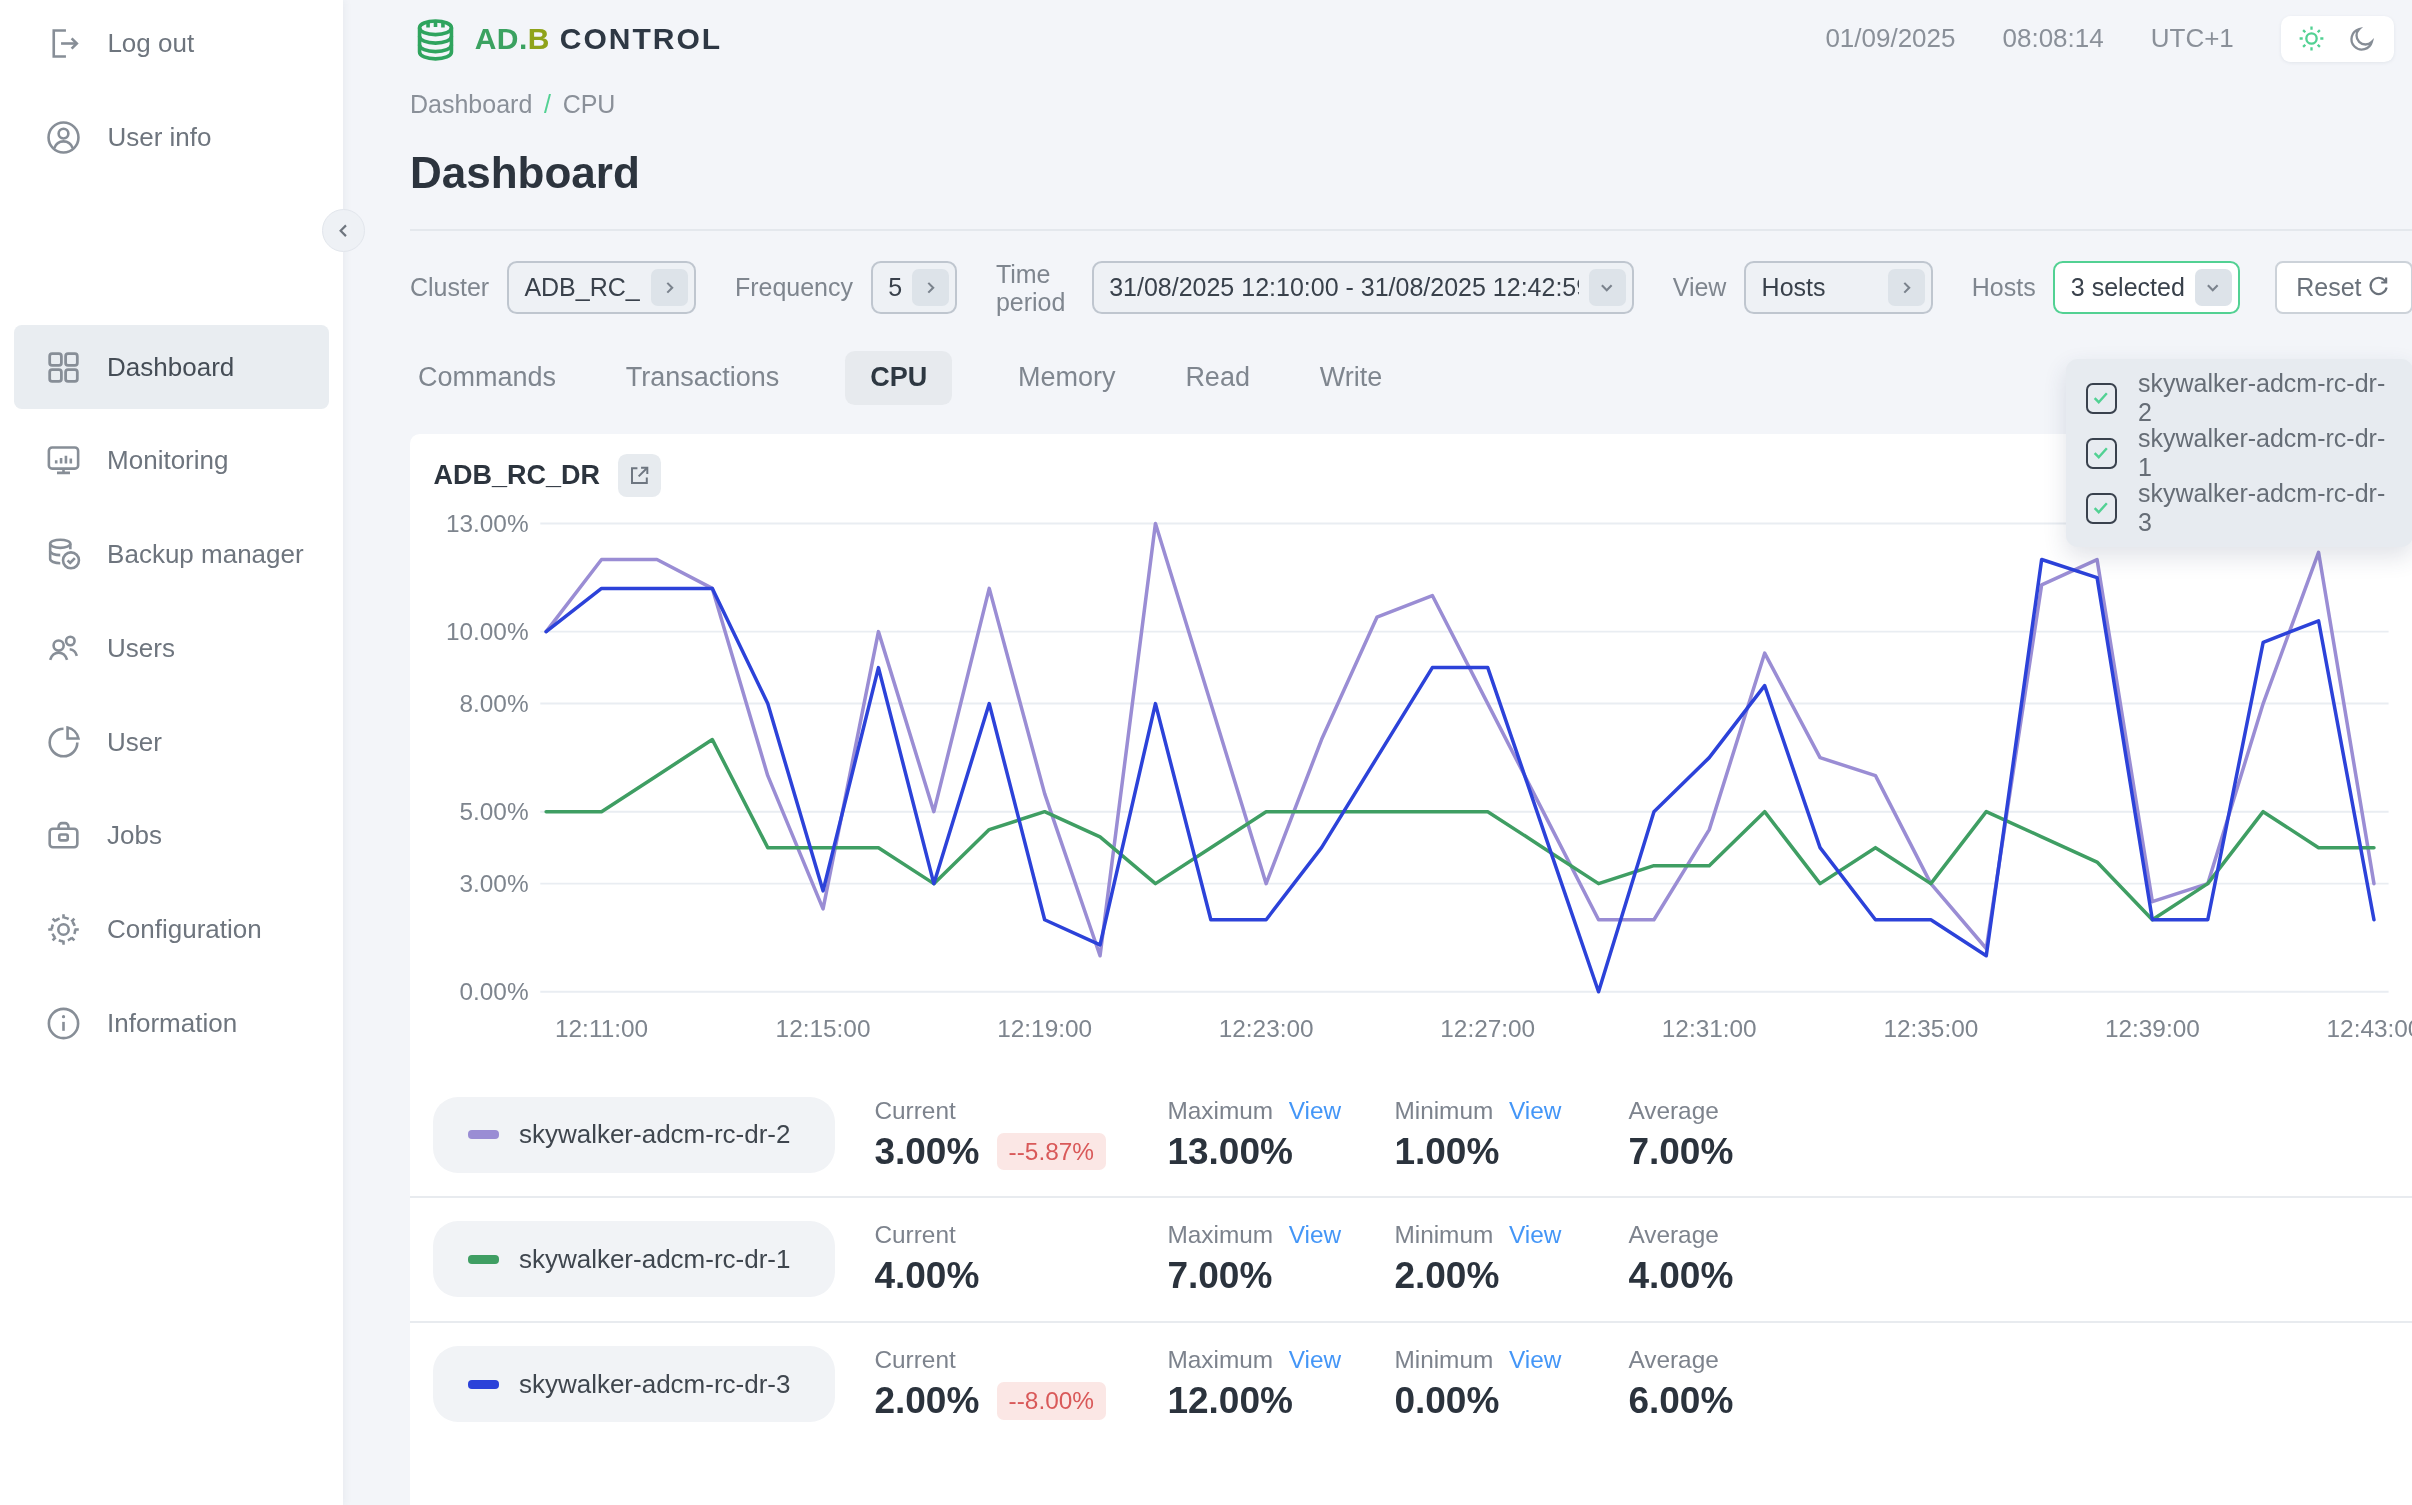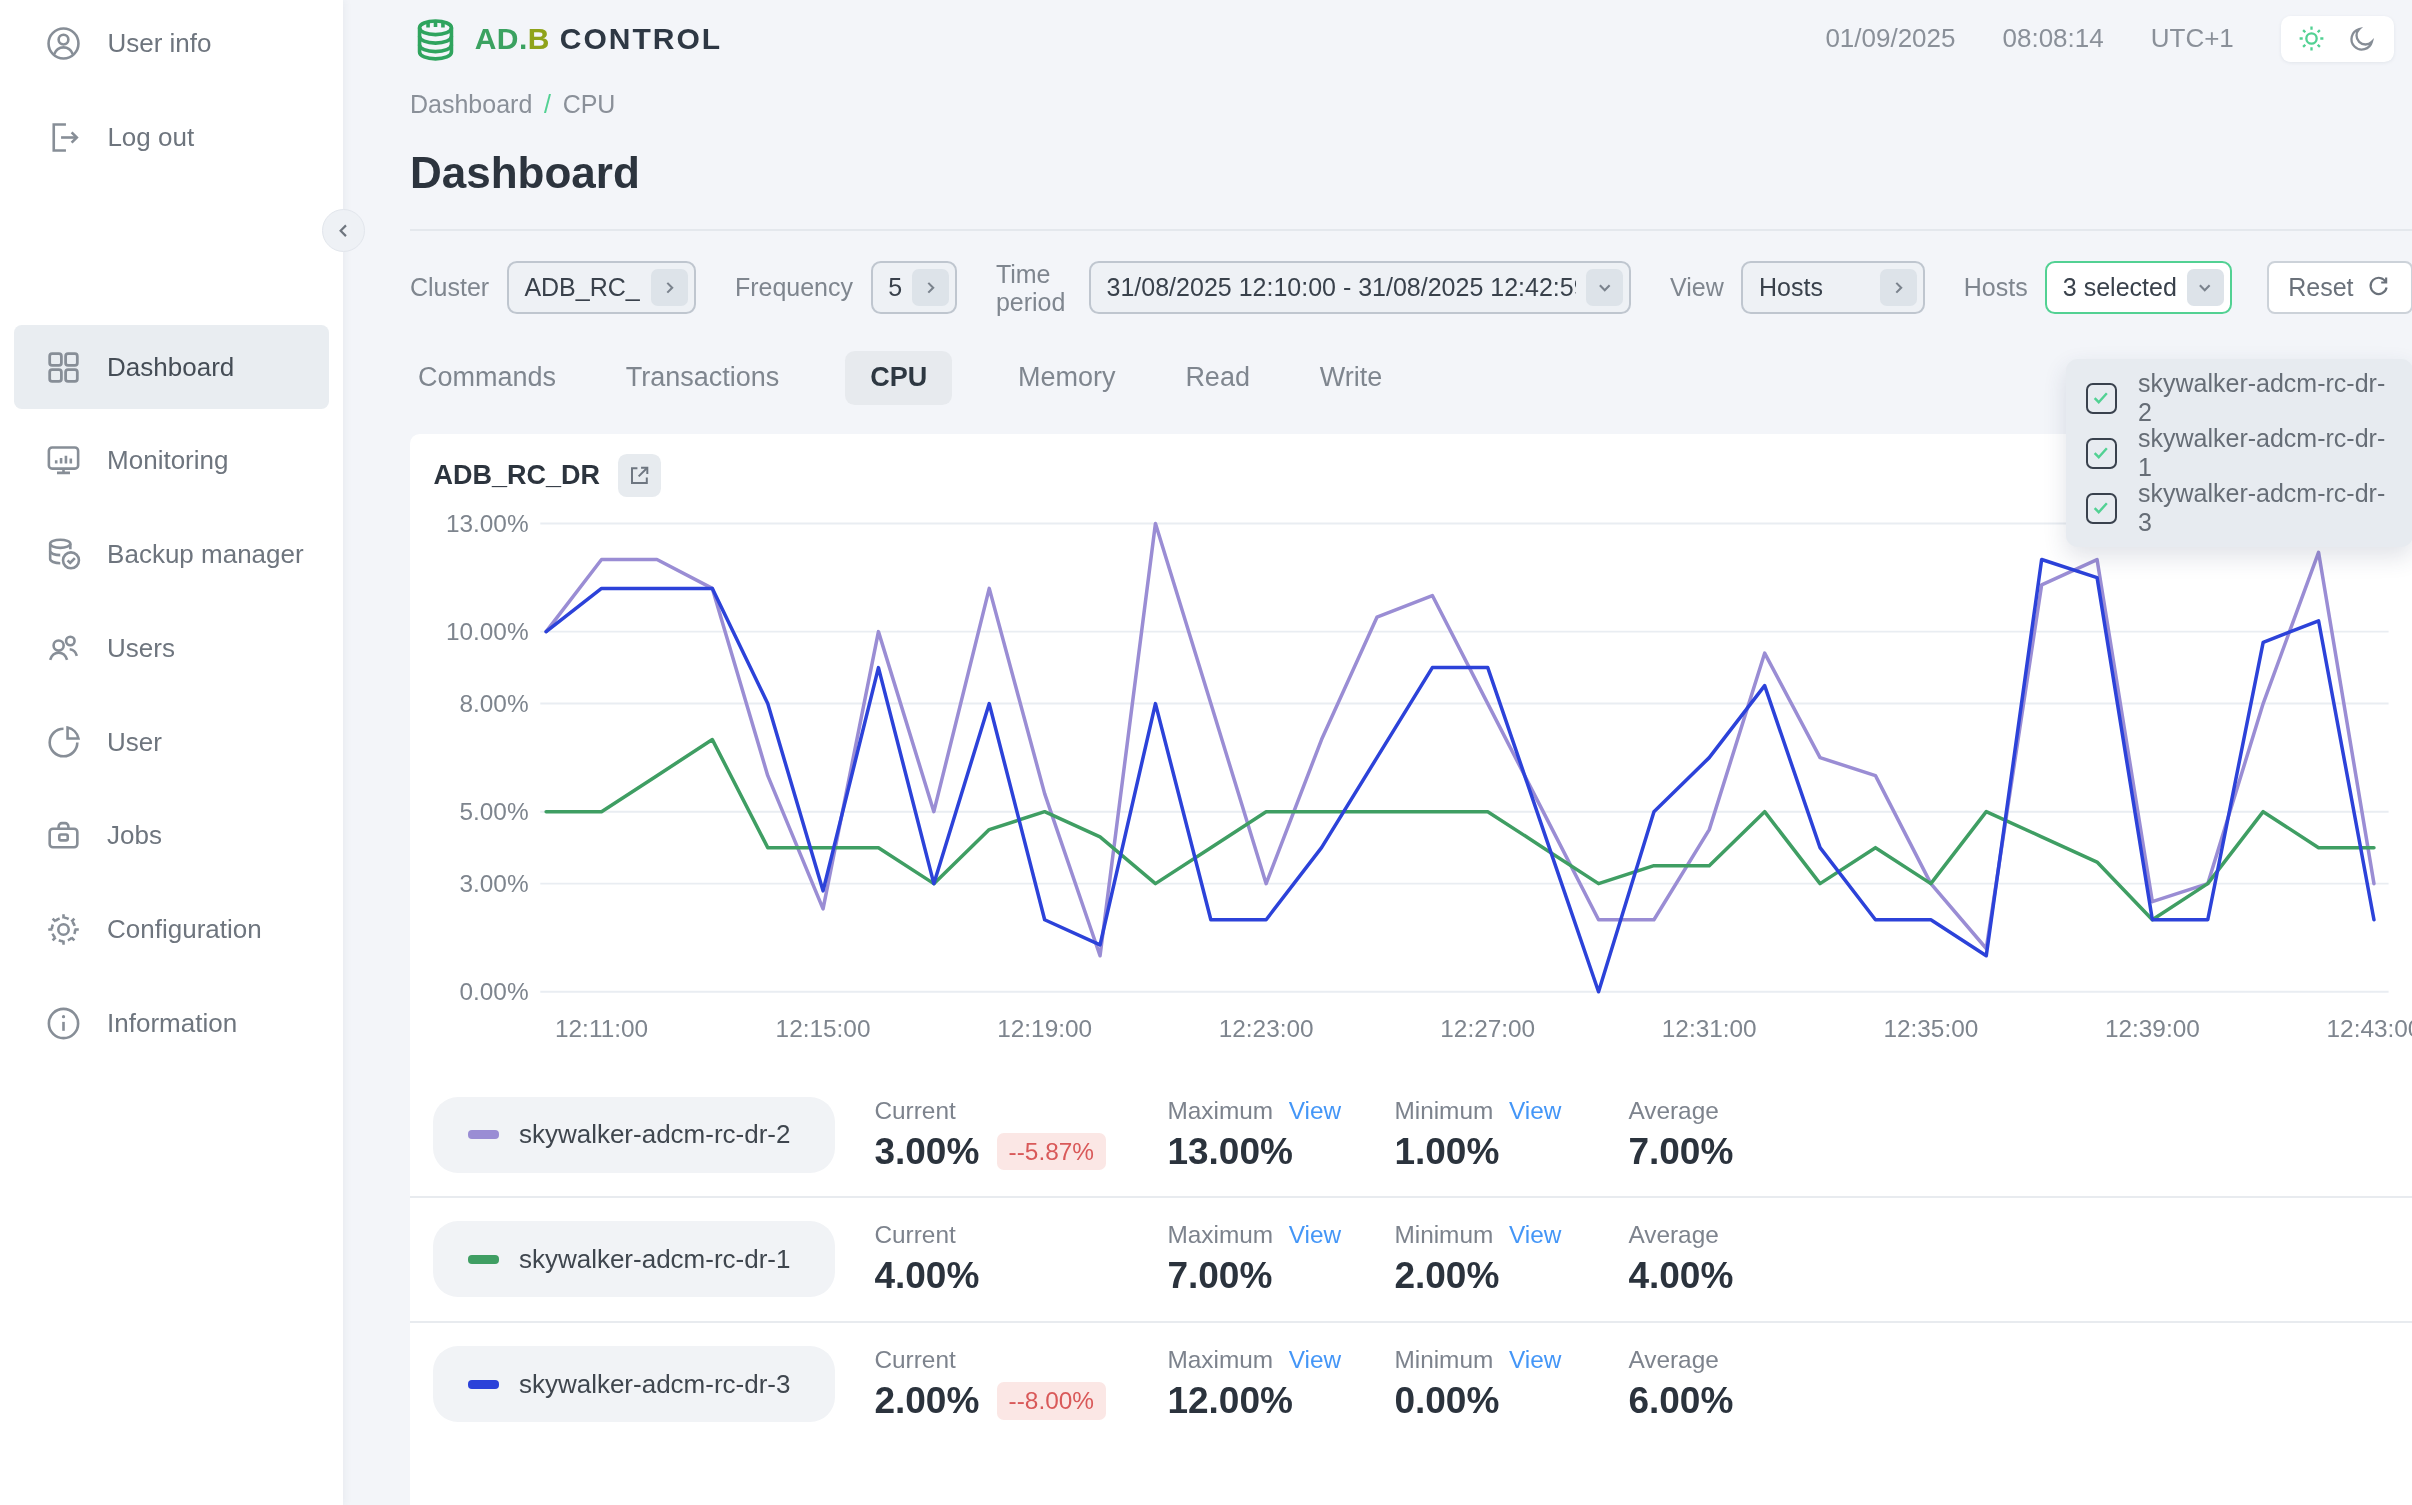--- a/index.html
+++ b/index.html
@@ -35,21 +35,21 @@
   .f-label{color:#7f868f;font-size:25px;white-space:nowrap;}
   .f-label.two-line{width:84px;line-height:1.12;white-space:normal;}
   .sel{display:flex;align-items:center;justify-content:space-between;height:53px;background:#eef1f5;border:2px solid #bfc6cf;border-radius:9.8px;padding:0 5.9px 0 15.6px;box-sizing:border-box;cursor:pointer;}
   .sel .sel-text{font-size:25px;color:#39414b;white-space:nowrap;overflow:hidden;}
   .chev-box{width:37px;height:37px;min-width:37px;border-radius:6.8px;background:#dde3e9;display:flex;align-items:center;justify-content:center;margin-left:9.8px;}
   .sel-cluster{width:189px;}
   .sel-freq{width:90px;}
   .sel-time{width:542px;}
   .sel-view{width:201px;}
   .sel-hosts{width:193px;background:#ffffff;border-color:#52d193;}
-  .reset-btn{display:flex;align-items:center;gap:11px;height:53px;padding:0 19.5px;background:#ffffff;border:2px solid #ccd2d9;border-radius:7.8px;font-size:25px;color:#6a717a;cursor:pointer;margin-left:17.6px;}
+  .reset-btn{display:flex;align-items:center;gap:3px;height:53px;padding:0 19.5px;background:#ffffff;border:2px solid #ccd2d9;border-radius:7.8px;font-size:25px;color:#6a717a;cursor:pointer;margin-left:17.6px;}
   .gap-lg{margin-left:21.5px;}
 
   
   .tabs-row{display:flex;align-items:center;margin:35px 7px 0 71px;gap:62px;}
   .tab{font-size:27px;color:#7f868f;padding:11.7px 3.9px;border-radius:9.8px;cursor:pointer;white-space:nowrap;}
   .tab.active{background:#e7eaee;color:#2e3842;font-weight:bold;padding:11.7px 25px;}
 
   
   .hosts-panel{position:absolute;top:359px;right:0;width:347px;background:#e7ebf0;border-radius:11.7px;box-shadow:0 9.8px 23.4px rgba(40,60,90,.14);padding:11.7px 0;z-index:40;}
   .hosts-item{display:flex;align-items:center;gap:21.5px;height:55px;padding:0 19.5px;cursor:pointer;}
@@ -87,36 +87,36 @@
 </head>
 <body>
 
 <div class="app">
 
   <aside class="sidebar">
     <div class="side-top">
       <div class="side-item">
         <span class="sicon">
           <svg class="icon" width="39" height="39" viewBox="0 0 24 24" fill="none" stroke="#878e97" stroke-width="1.6">
+              <path d="M13.5 4H6v16h7.5"></path>
+              <path d="M10.5 12h9.5"></path>
+              <path d="M17 8.8l3.2 3.2-3.2 3.2"></path>
+            </svg>
+        </span>
+        <span>Log out</span>
+      </div>
+      <div class="side-item">
+        <span class="sicon">
+          <svg class="icon" width="39" height="39" viewBox="0 0 24 24" fill="none" stroke="#878e97" stroke-width="1.6">
               <circle cx="12" cy="12" r="9.2"></circle>
               <circle cx="12" cy="9.6" r="3"></circle>
               <path d="M6.3 18.6c1.1-2.9 3.2-4.2 5.7-4.2s4.6 1.3 5.7 4.2"></path>
             </svg>
         </span>
         <span>User info</span>
-      </div>
-      <div class="side-item">
-        <span class="sicon">
-          <svg class="icon" width="39" height="39" viewBox="0 0 24 24" fill="none" stroke="#878e97" stroke-width="1.6">
-              <path d="M13.5 4H6v16h7.5"></path>
-              <path d="M10.5 12h9.5"></path>
-              <path d="M17 8.8l3.2 3.2-3.2 3.2"></path>
-            </svg>
-        </span>
-        <span>Log out</span>
       </div>
     </div>
 
     <nav class="side-menu">
       <div class="side-item selected">
         <span class="sicon">
           <svg class="icon" width="39" height="39" viewBox="0 0 24 24" fill="none" stroke="#878e97" stroke-width="1.7">
               <rect x="3.5" y="3.5" width="7.2" height="7.2" rx="1.5"></rect>
               <rect x="13.3" y="3.5" width="7.2" height="7.2" rx="1.5"></rect>
               <rect x="3.5" y="13.3" width="7.2" height="7.2" rx="1.5"></rect>

